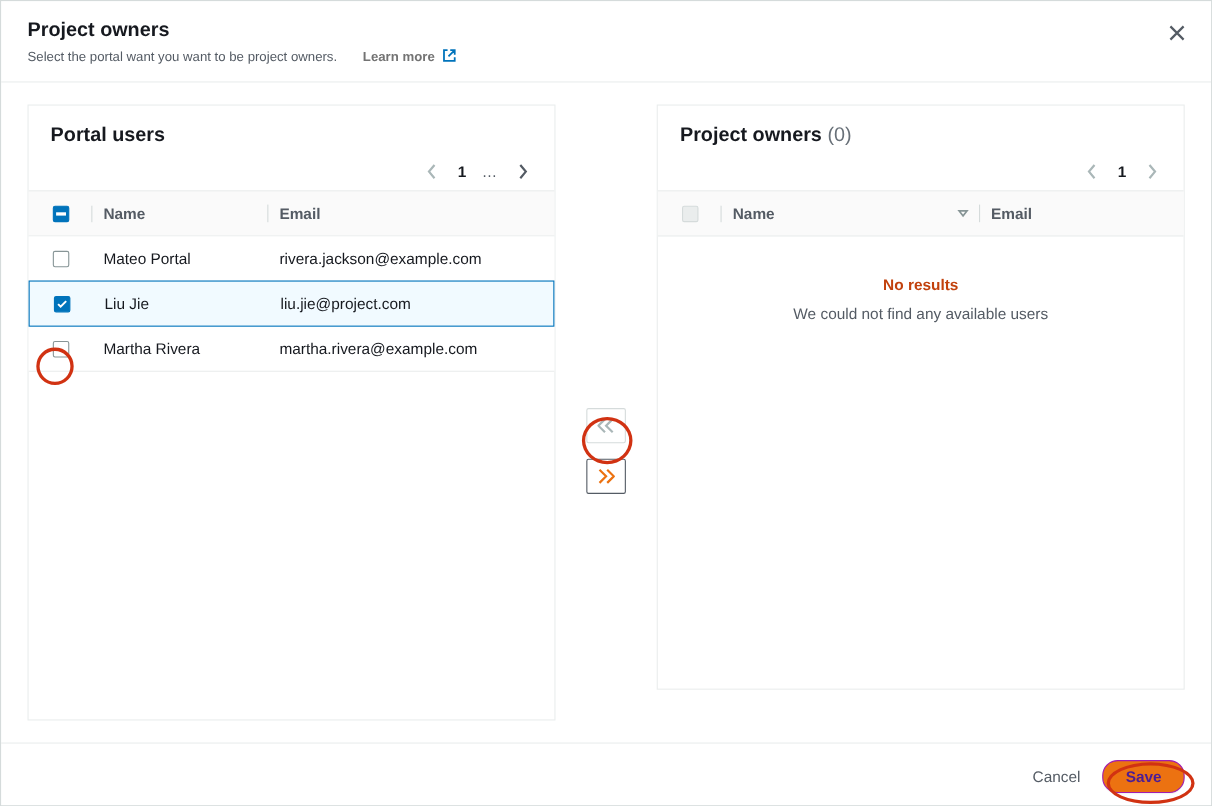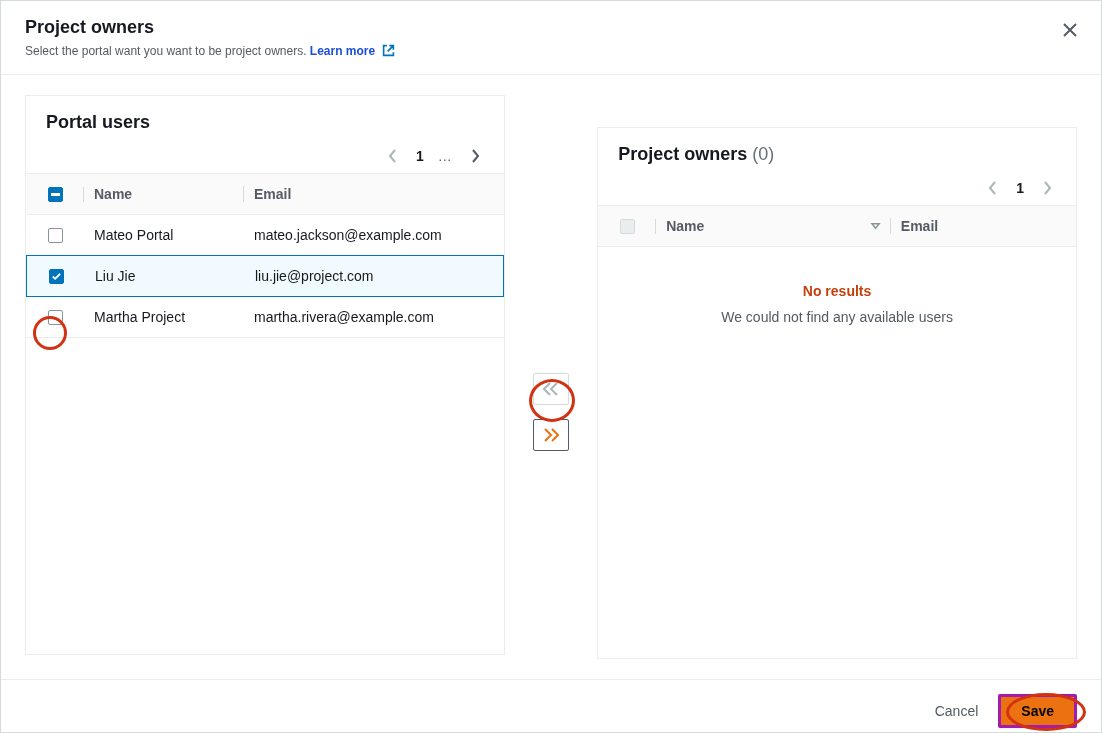--- a/index.html
+++ b/index.html
@@ -26,23 +26,24 @@
   font-size: 18px;
   font-weight: 700;
   color: #16191f;
   margin-bottom: 6px;
 }
 .modal-subtitle {
   font-size: 12px;
   color: #545b64;
 }
 .learn-more {
-  color: #1d4ed8;
+  color: #737373;
   text-decoration: none;
   font-weight: 600;
+  margin-left: 20px;
 }
 .ext-ico { margin-left: 3px; display:inline-block; vertical-align: middle; }
 .close-btn {
   position: absolute;
   right: 20px;
   top: 18px;
   width: 22px;
   height: 22px;
   color: #545b64;
   cursor: pointer;
@@ -57,21 +58,21 @@
   gap: 12px;
   align-items: stretch;
 }
 .panel {
   border: 1px solid #eaeded;
   display: flex;
   flex-direction: column;
   background: #fff;
 }
 .panel-left { width: 492px; height: 560px; }
-.panel-right { width: 492px; height: 532px; margin-top: 32px; }
+.panel-right { width: 492px; height: 532px; }
 .panel-header {
   padding: 16px 20px 0 20px;
 }
 .panel-title {
   font-size: 18px;
   font-weight: 700;
 }
 .count { color: #687078; font-weight: 400; }
 .pagination {
   display: flex;
@@ -197,25 +198,25 @@
   align-items:center;
 }
 .btn-cancel {
   background:none; border:none;
   color:#545b64; font-weight:400;
   font-size:14px; cursor:pointer;
   padding: 8px 4px;
 }
 .btn-save {
   background:#ec7211;
-  border:3px solid #a21caf;
-  color:#000000; font-weight:700;
+  border:1px solid #a21caf;
+  color:#4c1d95; font-weight:700;
   font-size:14px;
   padding: 6px 20px;
-  border-radius: 2px;
+  border-radius: 14px;
   cursor:pointer;
   box-shadow: 0 1px 0 rgba(0,0,0,0.05);
 }
 
 
 .ann {
   position:absolute;
   border: 3px solid #d13212;
   border-radius: 50%;
   pointer-events:none;
@@ -274,38 +275,38 @@
         </div>
         <div class="th col-name">Name</div>
         <div class="th col-email">Email</div>
       </div>
       <div class="tbody">
         <div class="trow">
           <div class="td col-check">
               <div class="cbox"></div>
             </div>
           <div class="td col-name">Mateo Portal</div>
-          <div class="td col-email">mateo.jackson@example.com</div>
+          <div class="td col-email">rivera.jackson@example.com</div>
         </div>
         <div class="trow selected">
           <div class="td col-check">
             <div class="cbox checked">
               <svg class="check-svg" viewBox="0 0 12 12">
                   <path fill="none" stroke="#fff" stroke-width="2" d="M2 6l2.5 2.5L10 3"></path>
                 </svg>
             </div>
           </div>
           <div class="td col-name">Liu Jie</div>
           <div class="td col-email">liu.jie@project.com</div>
         </div>
         <div class="trow">
           <div class="td col-check">
               <div class="cbox"></div>
             </div>
-          <div class="td col-name">Martha Project</div>
+          <div class="td col-name">Martha Rivera</div>
           <div class="td col-email">martha.rivera@example.com</div>
         </div>
       </div>
     </div>
 
     <div class="transfer-col">
       <div class="tbtn">
         <svg width="16" height="14" viewBox="0 0 16 14">
             <path fill="none" stroke="currentColor" stroke-width="2" d="M7 1L1 7l6 6M14 1L8 7l6 6"></path>
           </svg>

